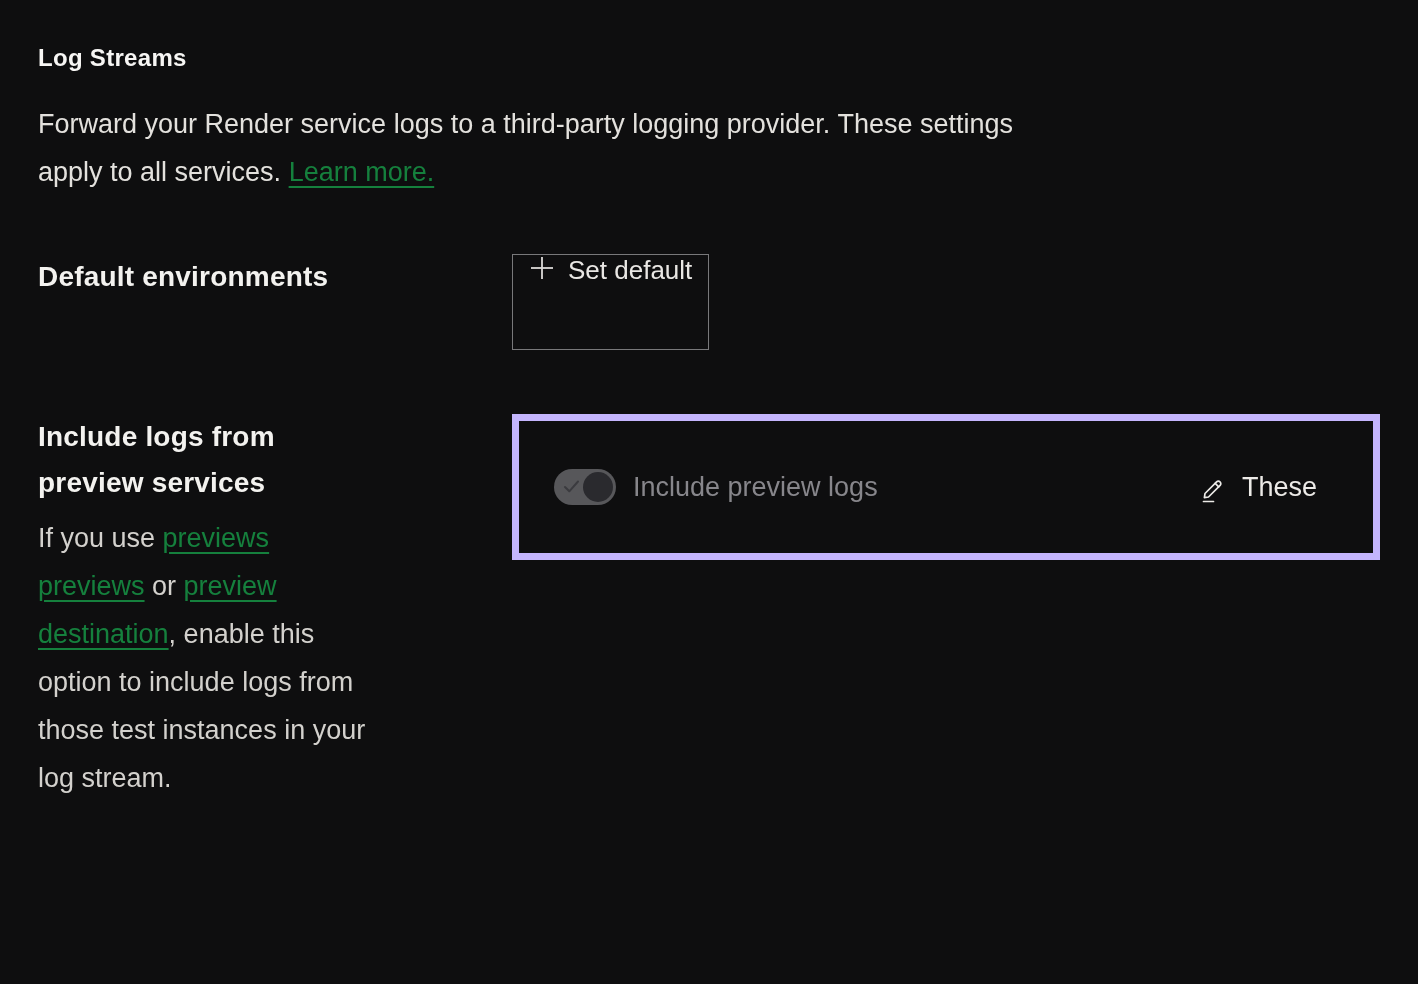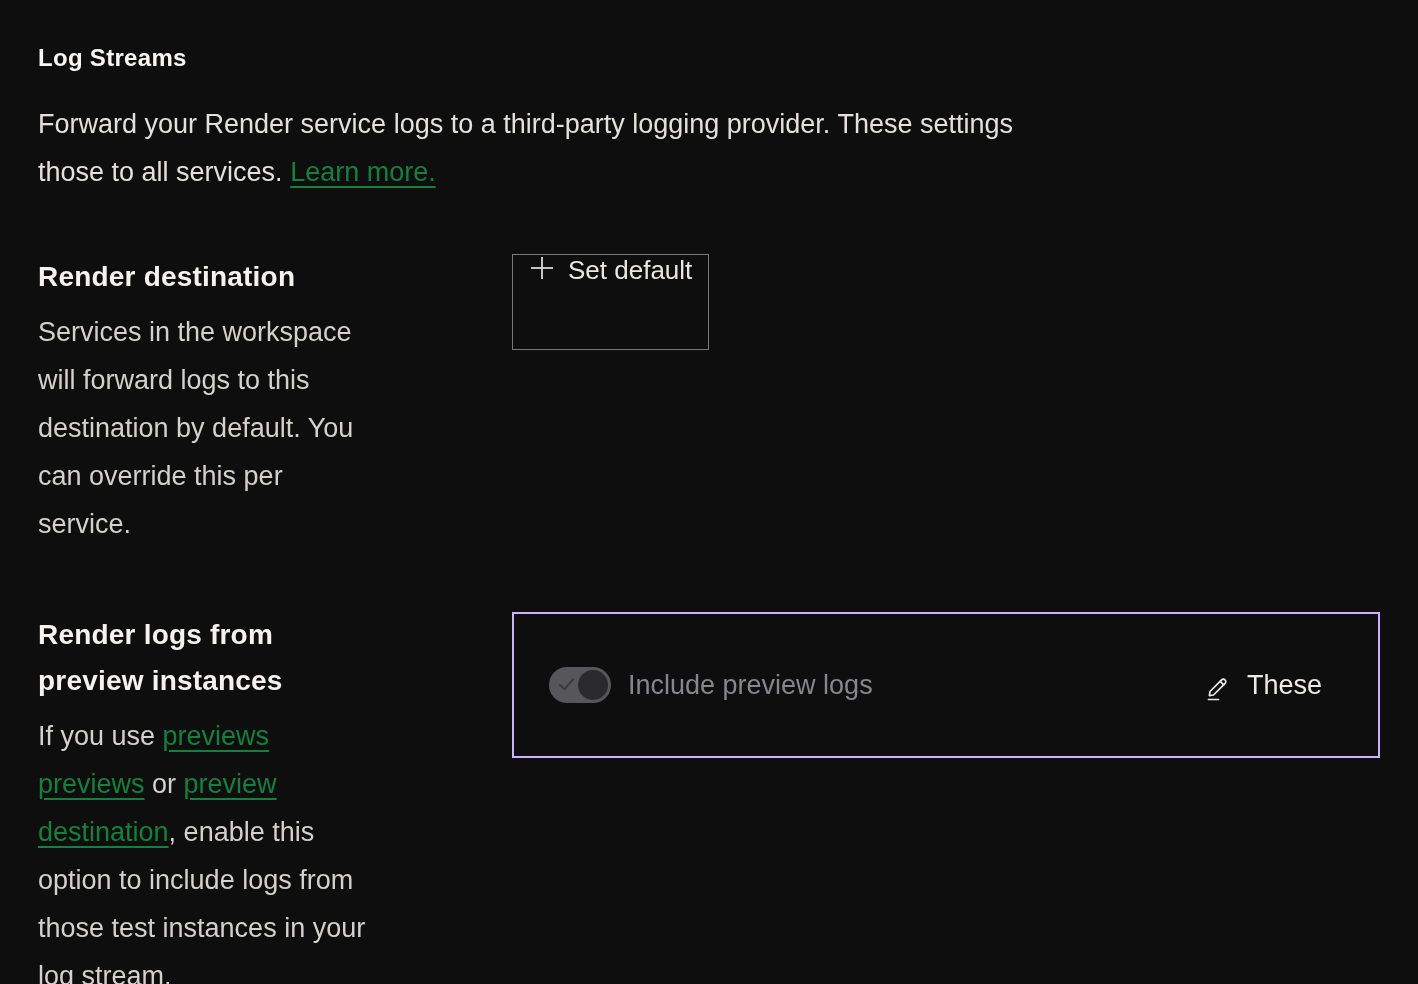--- a/index.html
+++ b/index.html
@@ -79,21 +79,21 @@
     font-size: 26px;
     font-family: inherit;
     cursor: pointer;
   }
   .outline-button .icon-plus {
     display: inline-flex;
     line-height: 0;
   }
   .panel {
     height: 146px;
-    border: 2px solid #c4b5fd;
+    border: 7px solid #c4b5fd;
     display: flex;
     align-items: center;
     justify-content: space-between;
     padding: 0 56px 0 35px;
     background: transparent;
   }
   .toggle-wrap {
     display: flex;
     align-items: center;
     gap: 17px;
@@ -143,44 +143,43 @@
     line-height: 0;
   }
 </style>
 </head>
 <body>
 
 <div class="page">
 
   <h1 class="page-title">Log Streams</h1>
 
-  <p class="intro"><span>Forward your Render service logs to a third-party logging provider. These settings those to all services.</span>
+  <p class="intro"><span>Forward your Render service logs to a third-party logging provider. These settings apply to all services.</span>
     <a class="link">Learn more.</a></p>
 
   <section class="settings-row">
     <div class="row-label">
-      <h3>Render destination</h3>
-      <p>Services in the workspace will forward logs to this destination by default. You can override this per service.</p>
+      <h3>Default environments</h3>
     </div>
     <div>
       <button class="outline-button">
         <span class="icon-plus">
           <svg width="26" height="26" viewBox="0 0 26 26" fill="none" stroke="#dcdad7" stroke-width="1.8">
             <line x1="13" y1="2" x2="13" y2="24"></line>
             <line x1="2" y1="13" x2="24" y2="13"></line>
           </svg>
         </span>
         <span>Set default</span>
       </button>
     </div>
   </section>
 
   <section class="settings-row second">
     <div class="row-label">
-      <h3>Render logs from preview instances</h3>
+      <h3>Include logs from preview services</h3>
       <p><span>If you use </span><a class="link">previews previews</a><span> or </span><a class="link">preview destination</a><span>, enable this option to include logs from those test instances in your log stream.</span></p>
     </div>
     <div>
       <div class="panel">
         <div class="toggle-wrap">
           <div class="toggle" aria-checked="true" aria-disabled="true" role="switch">
             <span class="check">
               <svg width="17" height="15" viewBox="0 0 17 15" fill="none" stroke="#3b3b3f" stroke-width="2" stroke-linecap="round" stroke-linejoin="round">
                 <path d="M2 8 L6.3 12.3 L15 2.5"></path>
               </svg>

